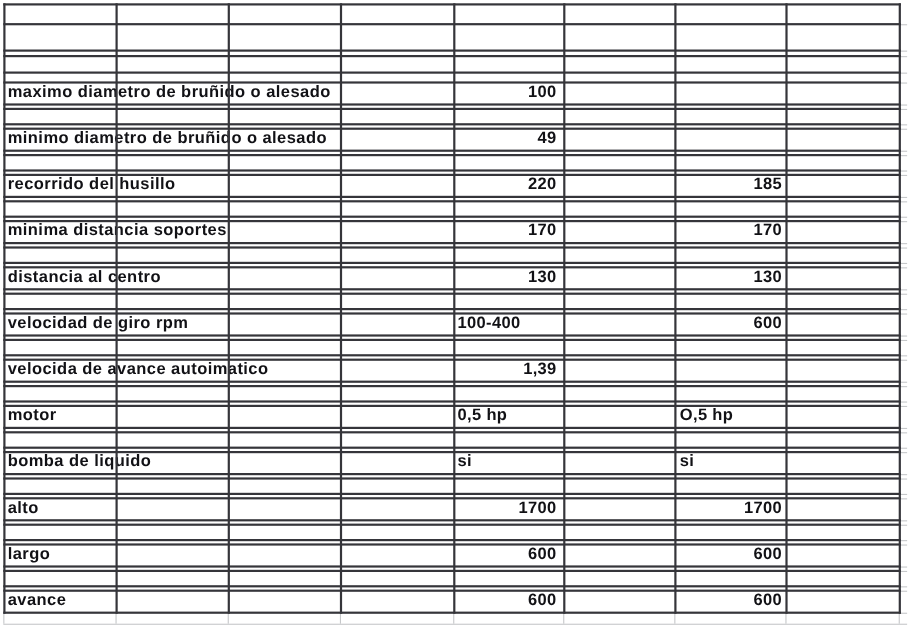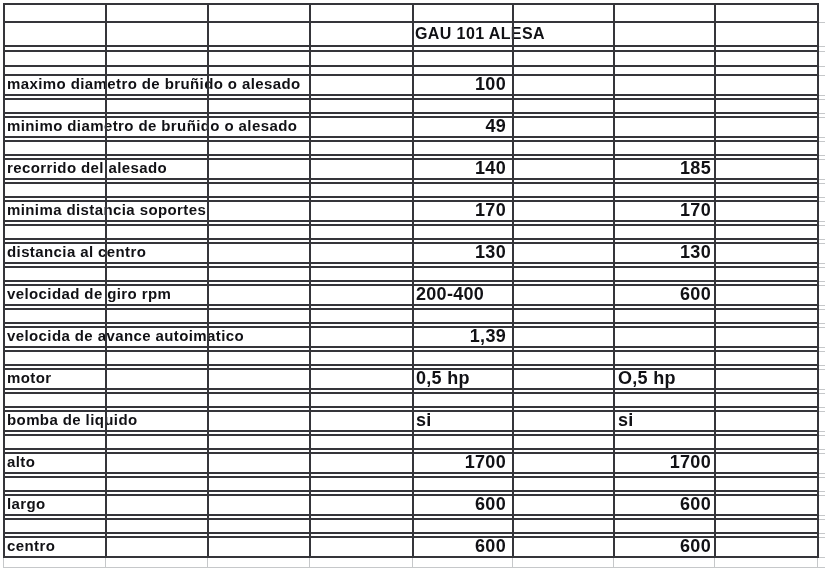--- a/index.html
+++ b/index.html
@@ -24,68 +24,67 @@
     position:absolute;
     left:7px;
     font-size:15px;
     letter-spacing:0.4px;
     white-space:nowrap;
     height:20px;line-height:20px;
     z-index:2;
   }
   .val{
     position:absolute;
-    font-size:18px;
+    font-size:15px;
     letter-spacing:0.3px;
     white-space:nowrap;
     height:28px;line-height:20px;
     z-index:2;
   }
   .val.right{text-align:right;}
   .glh{position:absolute;background:var(--grid,#35353a);height:2px;left:3px;width:816px;z-index:4;}
   .glv{position:absolute;background:var(--grid,#35353a);width:2px;top:3px;height:555px;z-index:4;}
   .fl{position:absolute;background:var(--faint_grid,#c6c8ca);z-index:1;}
 </style>
 </head>
 <body>
 
 <div id="sheet">
-  <div class="hdr" style="left:415px;top:23px;">GAU 101 ALESA</div>
   <div id="cells">
       <div class="lbl" style="top: 74px;">maximo diametro de bruñido o alesado</div>
       <div class="val right" style="top: 74px; left: 414px; width: 92px;">100</div>
       <div class="lbl" style="top: 116px;">minimo diametro de bruñido o alesado</div>
       <div class="val right" style="top: 116px; left: 414px; width: 92px;">49</div>
-      <div class="lbl" style="top: 158px;">recorrido del alesado</div>
-      <div class="val right" style="top: 158px; left: 414px; width: 92px;">140</div>
+      <div class="lbl" style="top: 158px;">recorrido del husillo</div>
+      <div class="val right" style="top: 158px; left: 414px; width: 92px;">220</div>
       <div class="val right" style="top: 158px; left: 615px; width: 96px;">185</div>
       <div class="lbl" style="top: 200px;">minima distancia soportes</div>
       <div class="val right" style="top: 200px; left: 414px; width: 92px;">170</div>
       <div class="val right" style="top: 200px; left: 615px; width: 96px;">170</div>
       <div class="lbl" style="top: 242px;">distancia al centro</div>
       <div class="val right" style="top: 242px; left: 414px; width: 92px;">130</div>
       <div class="val right" style="top: 242px; left: 615px; width: 96px;">130</div>
       <div class="lbl" style="top: 284px;">velocidad de giro rpm</div>
-      <div class="val" style="top: 284px; left: 416px;">200-400</div>
+      <div class="val" style="top: 284px; left: 416px;">100-400</div>
       <div class="val right" style="top: 284px; left: 615px; width: 96px;">600</div>
       <div class="lbl" style="top: 326px;">velocida de avance autoimatico</div>
       <div class="val right" style="top: 326px; left: 414px; width: 92px;">1,39</div>
       <div class="lbl" style="top: 368px;">motor</div>
       <div class="val" style="top: 368px; left: 416px;">0,5 hp</div>
       <div class="val" style="top: 368px; left: 618px;">O,5 hp</div>
       <div class="lbl" style="top: 410px;">bomba de liquido</div>
       <div class="val" style="top: 410px; left: 416px;">si</div>
       <div class="val" style="top: 410px; left: 618px;">si</div>
       <div class="lbl" style="top: 452px;">alto</div>
       <div class="val right" style="top: 452px; left: 414px; width: 92px;">1700</div>
       <div class="val right" style="top: 452px; left: 615px; width: 96px;">1700</div>
       <div class="lbl" style="top: 494px;">largo</div>
       <div class="val right" style="top: 494px; left: 414px; width: 92px;">600</div>
       <div class="val right" style="top: 494px; left: 615px; width: 96px;">600</div>
-      <div class="lbl" style="top: 536px;">centro</div>
+      <div class="lbl" style="top: 536px;">avance</div>
       <div class="val right" style="top: 536px; left: 414px; width: 92px;">600</div>
       <div class="val right" style="top: 536px; left: 615px; width: 96px;">600</div>
     </div>
   <div id="lines">
       <div class="glh" style="top: 3px;"></div>
       <div class="glh" style="top: 21px;"></div>
       <div class="glh" style="top: 45px;"></div>
       <div class="glh" style="top: 50px;"></div>
       <div class="glh" style="top: 65px;"></div>
       <div class="glh" style="top: 74px;"></div>

